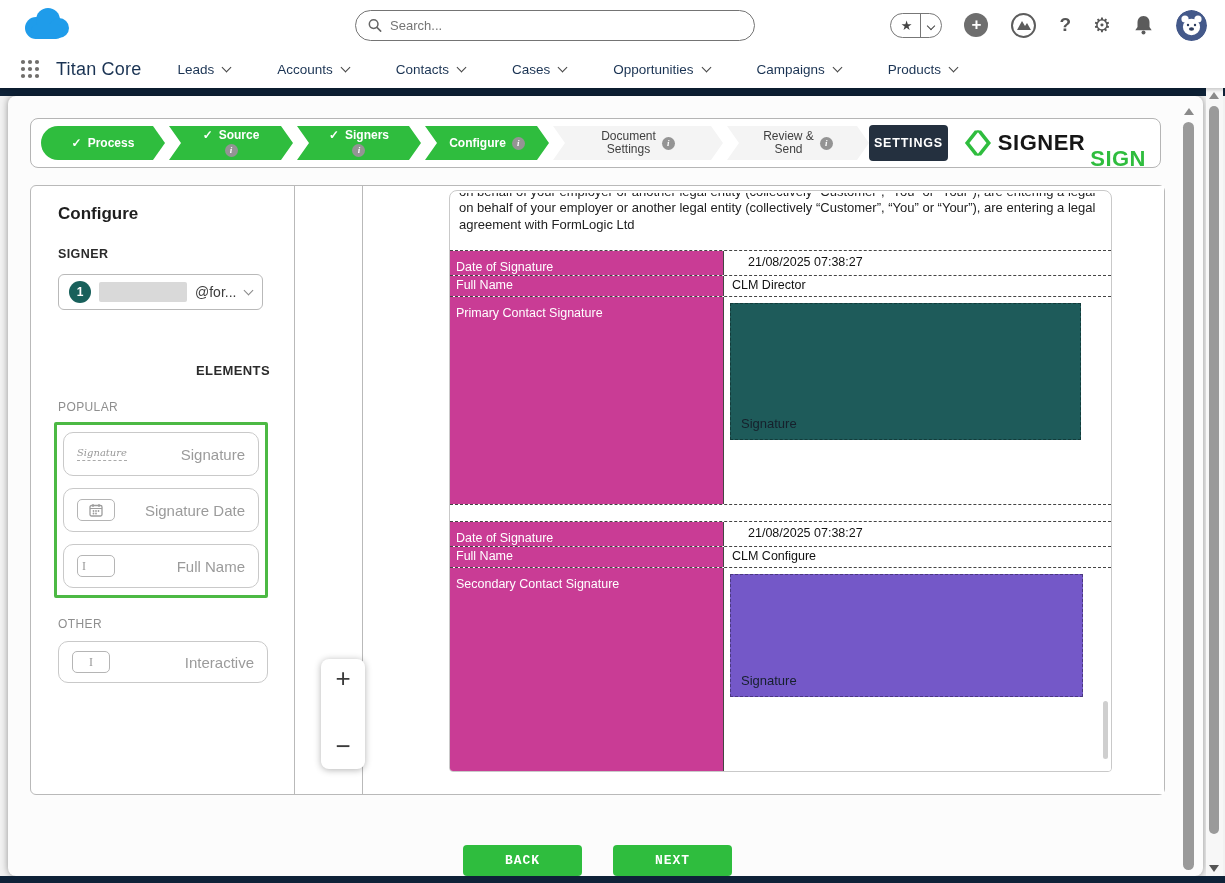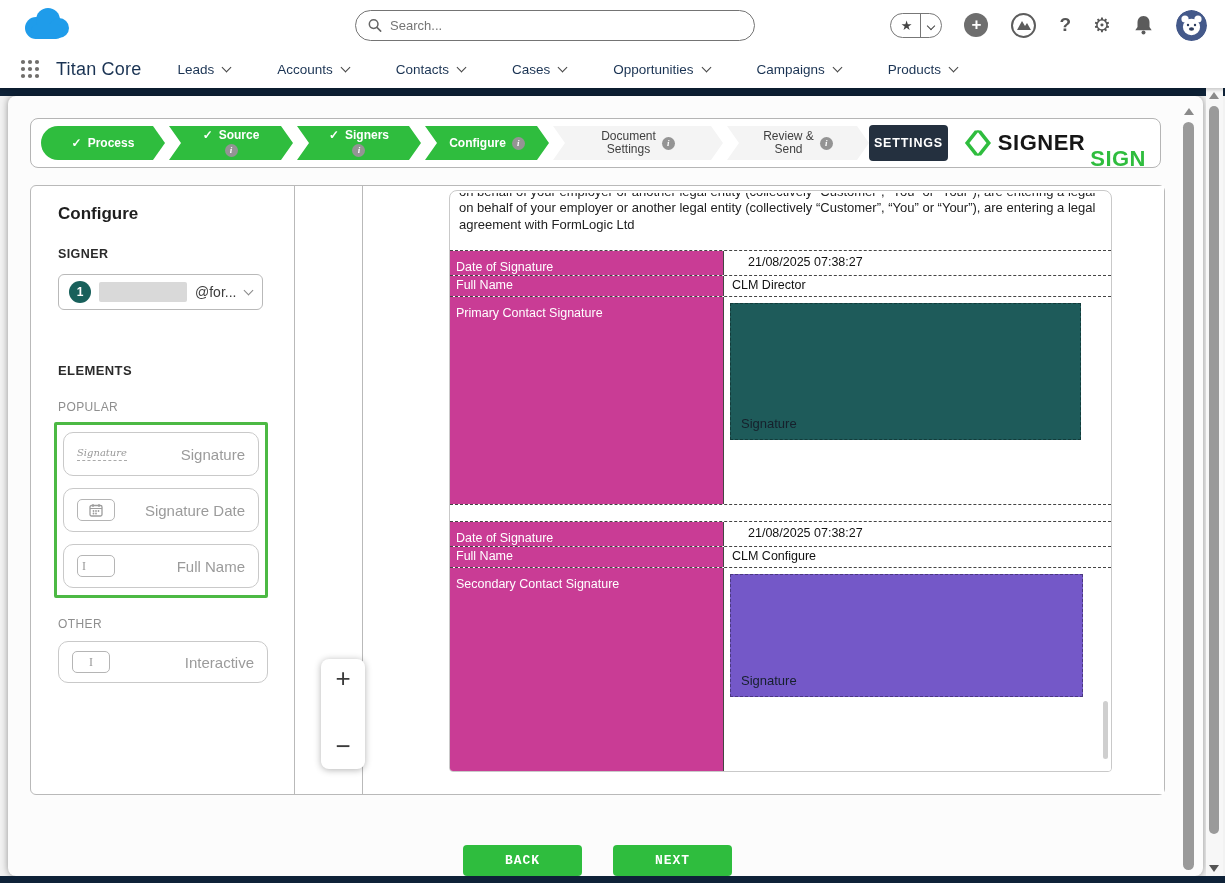--- a/index.html
+++ b/index.html
@@ -58,21 +58,21 @@
   .panel { position:absolute; left:0; top:0; bottom:0; width:264px; border-right:1px solid #b9b9b9; padding:18px 24px 0 27px; }
   .panel h2 { font-size:17px; color:#1e1e1e; font-weight:bold; }
   .lbl-strong { font-size:12.5px; font-weight:bold; color:#2b2b2b; letter-spacing:.4px; }
   .lbl-dim { font-size:12px; color:#8f8f8f; letter-spacing:.4px; }
   .signer-label { margin-top:23px; }
   .signer-select { margin-top:13px; width:205px; height:36px; border:1px solid #b9b9b9; border-radius:6px; display:flex; align-items:center; padding:0 10px; gap:8px; cursor:pointer; background:#fff; }
   .badge1 { width:22px; height:22px; border-radius:50%; background:#18605b; color:#fff; font-size:12px; font-weight:bold; display:flex; align-items:center; justify-content:center; flex:none; }
   .redact { width:88px; height:20px; background:#d9d9d9; border-radius:2px; filter:blur(.6px); flex:none; }
   .email-frag { font-size:14px; color:#3c3c3c; white-space:nowrap; }
   .signer-select .chev { border-color:#888; margin-left:auto; }
-  .elements-label { margin-top:53px; font-size:13px; }
+  .elements-label { margin-top:53px; font-size:13px;text-align:right; }
   .popular-label { margin-top:22px; }
   .green-frame { margin-top:8px; margin-left:-4px; width:214px; border:3px solid #4cb944; border-radius:2px; padding:7px 6px; }
   .el-card { width:100%; height:44px; border:1px solid #c9c9c9; border-radius:10px; background:#fff; display:flex; align-items:center; padding:0 13px; margin-bottom:12px; cursor:pointer; }
   .el-card:last-child { margin-bottom:0; }
   .el-card .el-label { margin-left:auto; font-size:15px; color:#9b9b9b; }
   .sig-scribble { font-family:"DejaVu Serif",serif; font-style:italic; font-size:10px; color:#999; border-bottom:1px dashed #aaa; padding-bottom:2px; line-height:10px; }
   .mini-rect { width:38px; height:22px; border:1.5px solid #b5b5b5; border-radius:5px; display:flex; align-items:center; padding:0 4px; color:#999; font-family:"Liberation Serif",serif; font-size:12px; }
   .mini-rect.center { justify-content:center; }
   .other-label { margin-top:19px; }
   .other-card-wrap { margin-top:10px; width:210px; }

